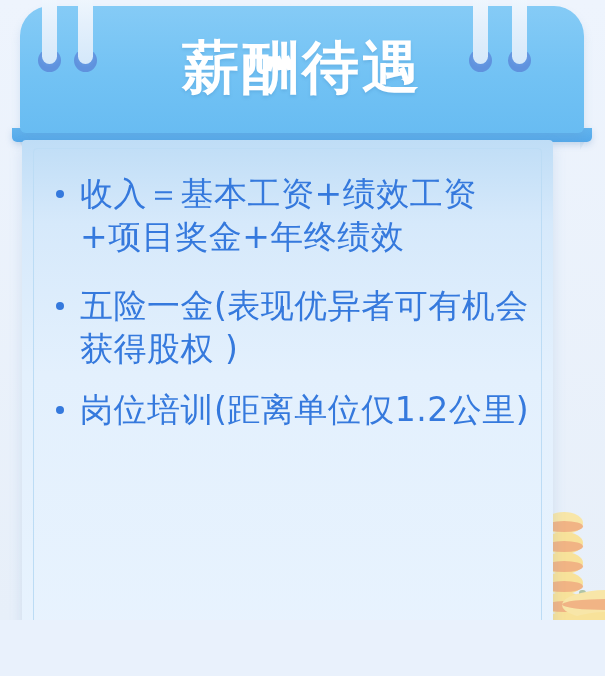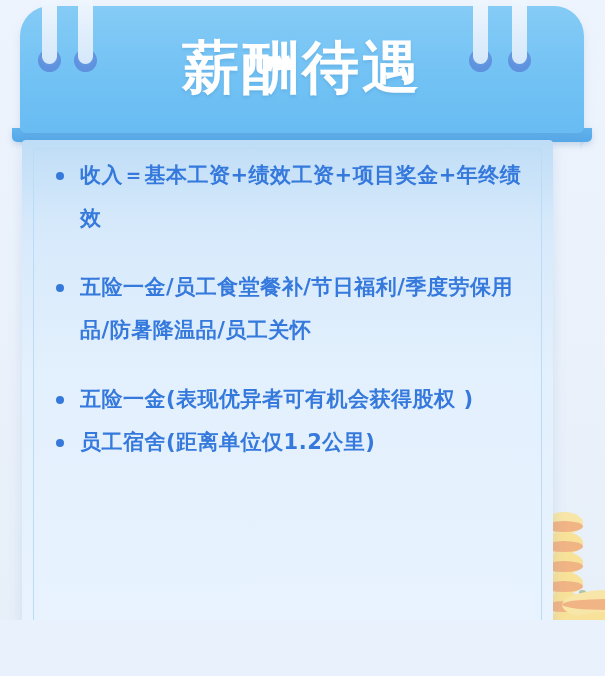--- a/index.html
+++ b/index.html
@@ -198,24 +198,25 @@
     margin: 0;
     padding: 0;
     list-style: none;
   }
   .bullet-item {
     position: relative;
     padding-left: 28px;
     margin-bottom: 26px;
     color: #3579dd;
     font-family: "DejaVu Sans", "Liberation Sans", sans-serif;
-    font-weight: bold;
-    font-size: 21px;
+    font-weight: normal;
+    font-size: 33px;
     line-height: 43px;
     letter-spacing: .5px;
+    margin-top: 18px;
   }
   .bullet-item.tight {
     margin-bottom: 0;
   }
   .bullet-dot {
     position: absolute;
     left: 4px;
     top: 18px;
     width: 8px;
     height: 8px;
@@ -297,29 +298,25 @@
   </div>
 
   <div class="panel-foot"></div>
   <div class="body-panel">
     <div class="panel-inner-border"></div>
 
     <ul class="bullet-list">
       <li class="bullet-item">
         <span class="bullet-dot"></span>
         <span class="bullet-text">收入＝基本工资+绩效工资+项目奖金+年终绩效</span>
-      </li>
-      <li class="bullet-item">
-        <span class="bullet-dot"></span>
-        <span class="bullet-text">五险一金/员工食堂餐补/节日福利/季度劳保用品/防暑降温品/员工关怀</span>
       </li>
       <li class="bullet-item tight">
         <span class="bullet-dot"></span>
         <span class="bullet-text">五险一金(表现优异者可有机会获得股权 )</span>
       </li>
       <li class="bullet-item tight">
         <span class="bullet-dot"></span>
-        <span class="bullet-text">员工宿舍(距离单位仅1.2公里)</span>
+        <span class="bullet-text">岗位培训(距离单位仅1.2公里)</span>
       </li>
     </ul>
   </div>
 
 </div>
 
 </body></html>

